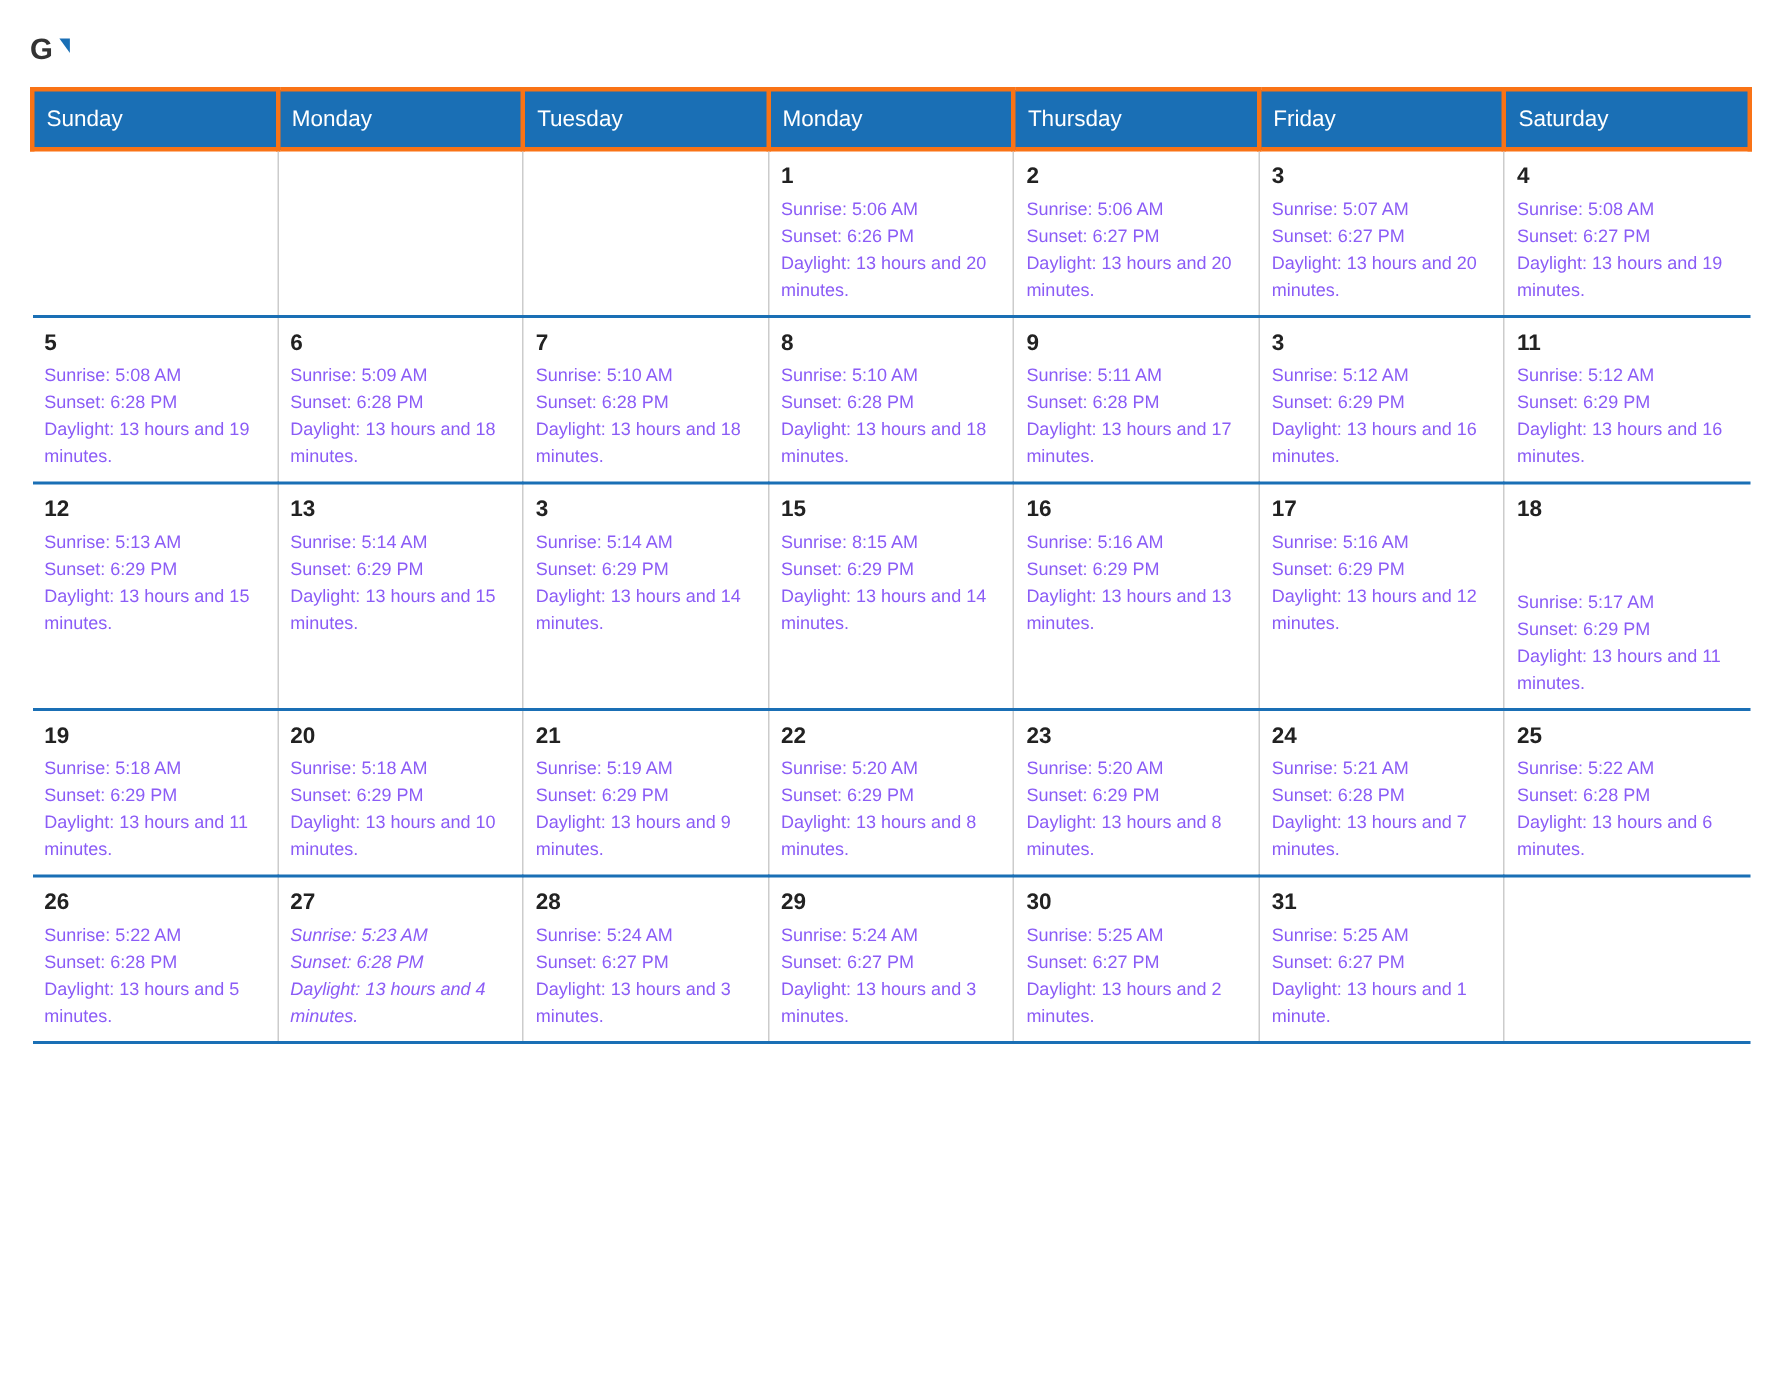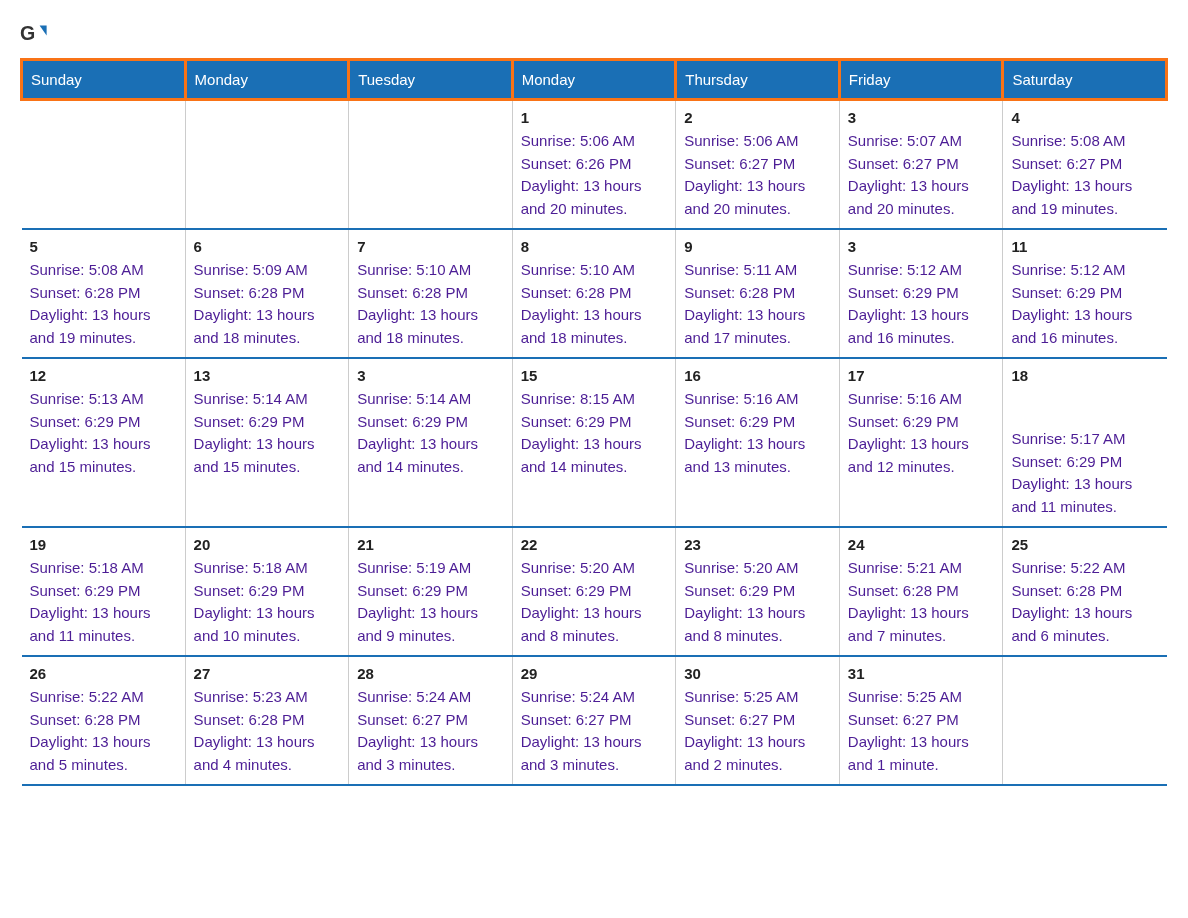--- a/index.html
+++ b/index.html
@@ -80,22 +80,22 @@
       border-right: none;
     }
     .day-number {
       font-size: 15px;
       font-weight: bold;
       color: #222;
       display: block;
       margin-bottom: 4px;
     }
     .day-info {
-      font-size: 15px;
-      color: #4c1d95;
+      font-size: 12px;
+      color: #8b5cf6;
       line-height: 1.5;
     }
   </style>
 </head>
 <body>
 
 <div class="header">
   <div class="logo">
     <svg class="logo-icon" viewBox="0 0 40 40" xmlns="http://www.w3.org/2000/svg">
       <text x="0" y="28" font-size="28" font-weight="bold" fill="#333" font-family="Arial">G</text>
@@ -287,21 +287,21 @@
       </tr>
       <tr>
         <td>
           <span class="day-number">26</span>
           <div class="day-info" style="white-space: pre-line;">Sunrise: 5:22 AM
 Sunset: 6:28 PM
 Daylight: 13 hours and 5 minutes.</div>
         </td>
         <td>
           <span class="day-number">27</span>
-          <div class="day-info" style="white-space: pre-line;">Sunrise: 5:23 AM
+          <div class="day-info" style="white-space: pre-line; font-style: italic;">Sunrise: 5:23 AM
 Sunset: 6:28 PM
 Daylight: 13 hours and 4 minutes.</div>
         </td>
         <td>
           <span class="day-number">28</span>
           <div class="day-info" style="white-space: pre-line;">Sunrise: 5:24 AM
 Sunset: 6:27 PM
 Daylight: 13 hours and 3 minutes.</div>
         </td>
         <td>

